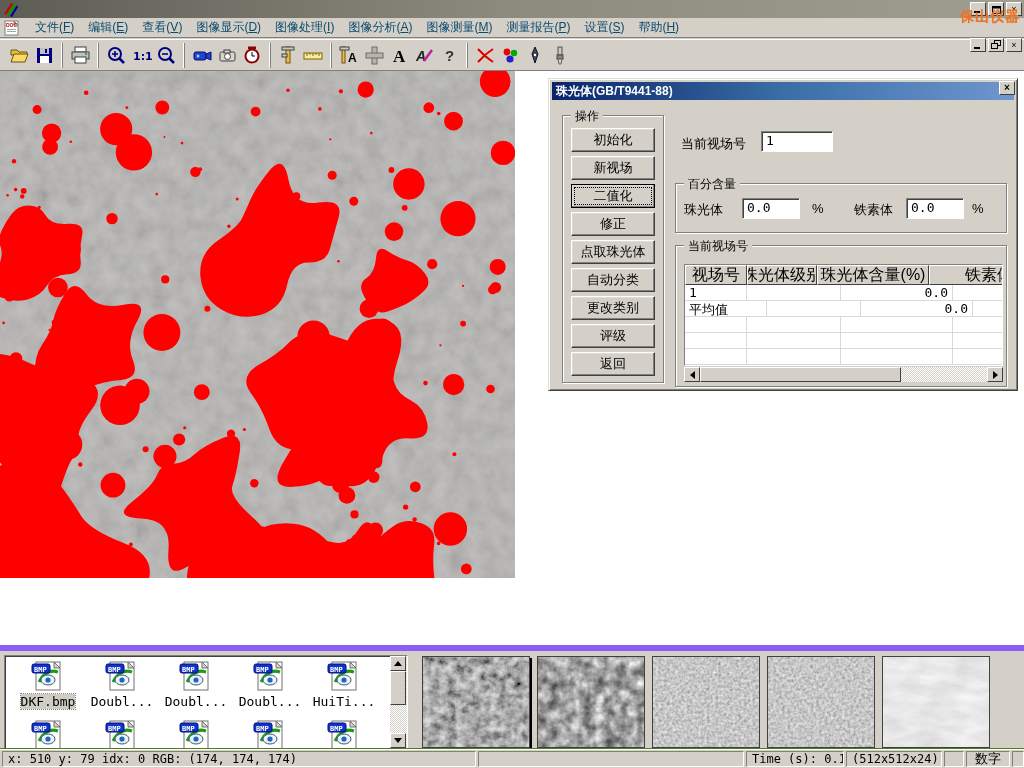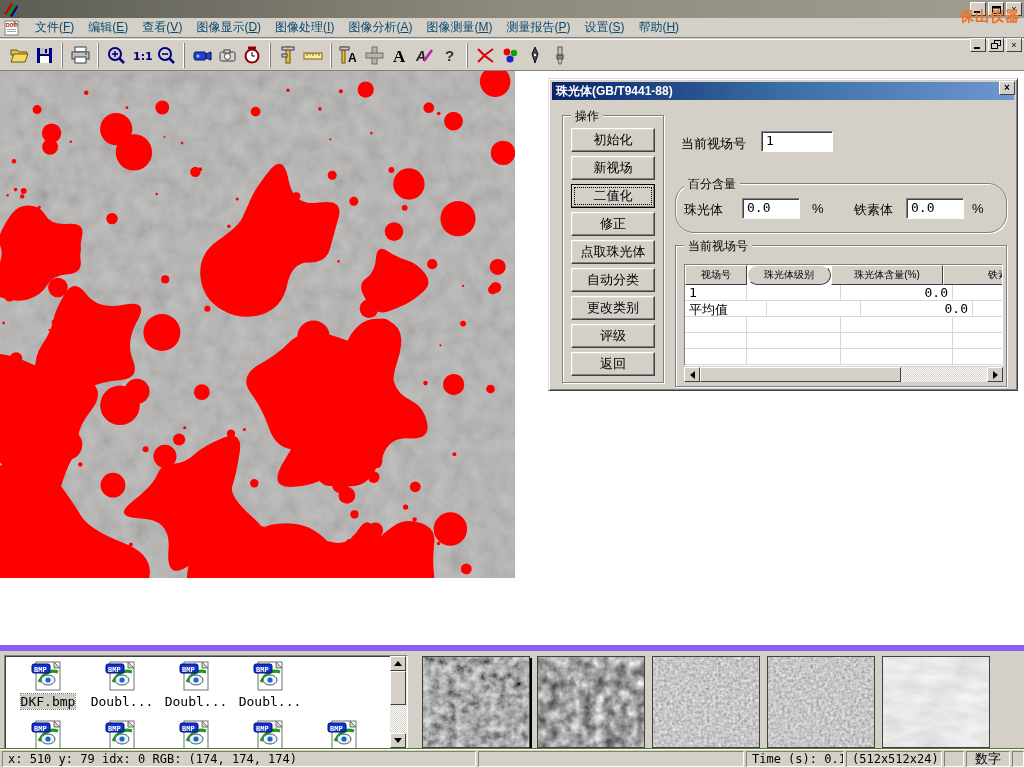--- a/index.html
+++ b/index.html
@@ -53,21 +53,21 @@
     font-family:"Liberation Sans","DejaVu Sans",sans-serif; }
   .opbtn.focused { border:1px solid #000; outline:1px dotted #000; outline-offset:-4px; }
   .field { background:#fff; border:1px solid; border-color:#808080 #fff #fff #808080;
     box-shadow:inset 1px 1px 0 #404040; font-family:"DejaVu Sans Mono",monospace; font-size:13px; padding:1px 4px; position:absolute; height:21px; }
   .dlabel { position:absolute; font-size:13px; white-space:nowrap; }
 
   
   .mtable { position:absolute; left:8px; top:18px; width:319px; height:102px; background:#fff;
     border:1px solid; border-color:#808080 #fff #fff #808080; overflow:hidden; }
   .mt-head { display:flex; height:20px; }
-  .mt-hcell { background:#d4d0c8; border:1px solid; border-color:#fff #404040 #404040 #fff; font-size:10px;
+  .mt-hcell { background:#d4d0c8; border:1px solid; border-color:#fff #404040 #404040 #fff; font-size:16px;
     display:flex; align-items:center; justify-content:center; overflow:hidden; white-space:nowrap; flex:none; }
   .mt-row { display:flex; height:16px; border-bottom:1px solid #d8d8d8; }
   .mt-cell { font-family:"DejaVu Sans Mono",monospace; font-size:13px; padding:0 4px; flex:none; overflow:hidden; white-space:nowrap; border-right:1px solid #d8d8d8; }
   .hscroll { position:absolute; left:8px; top:121px; width:319px; height:15px; background:#d4d0c8; display:flex; }
   .sbtn { width:16px; height:15px; background:#d4d0c8; border:1px solid; border-color:#fff #404040 #404040 #fff;
     display:flex; align-items:center; justify-content:center; flex:none; }
   .htrack { flex:1; background:repeating-conic-gradient(#fff 0 25%, #d4d0c8 0 50%) 0 0/2px 2px; position:relative; }
   .hthumb { position:absolute; left:0; top:0; height:100%; width:70%; background:#d4d0c8; border:1px solid; border-color:#fff #404040 #404040 #fff; }
   .tri { width:0; height:0; }
   .tri.left  { border-top:4px solid transparent; border-bottom:4px solid transparent; border-right:5px solid #000; }
@@ -502,36 +502,36 @@
             <div class="opbtn">更改类别</div>
             <div class="opbtn">评级</div>
             <div class="opbtn">返回</div>
           </div>
       </div>
 
       <span class="dlabel" style="left:132px; top:56px;">当前视场号</span>
       <div class="field" style="left:212px; top:52px; width:72px;">1</div>
 
 
-      <div class="groupbox" style="left:126px; top:104px; width:332px; height:50px;border-radius:19px;">
+      <div class="groupbox" style="left:126px; top:104px; width:332px; height:50px;">
         <span class="gb-label">百分含量</span>
         <span class="dlabel" style="left:8px; top:17px;">珠光体</span>
         <div class="field" style="left:66px; top:14px; width:58px;">0.0</div>
         <span class="dlabel" style="left:136px; top:17px;">%</span>
         <span class="dlabel" style="left:178px; top:17px;">铁素体</span>
         <div class="field" style="left:230px; top:14px; width:58px;">0.0</div>
         <span class="dlabel" style="left:296px; top:17px;">%</span>
       </div>
 
       <div class="groupbox" style="left:126px; top:166px; width:332px; height:142px;">
         <span class="gb-label">当前视场号</span>
         <div class="mtable">
           <div class="mt-head" id="thead">
               <div class="mt-hcell" style="width: 62px;">视场号</div>
-              <div class="mt-hcell" style="width: 84px; border-radius: 10px;">珠光体级别</div>
+              <div class="mt-hcell" style="width: 70px;">珠光体级别</div>
               <div class="mt-hcell" style="width: 112px;">珠光体含量(%)</div>
               <div class="mt-hcell" style="width: 120px;">铁素体</div>
             </div>
           <div id="tbody">
               <div class="mt-row">
                 <div class="mt-cell" style="width: 62px;">1</div>
                 <div class="mt-cell" style="width: 94px;"></div>
                 <div class="mt-cell" style="width: 112px; text-align: right;">0.0</div>
                 <div class="mt-cell" style="width: 120px;"></div>
               </div>
@@ -660,20 +660,26 @@
               <use href="#bmpicon"></use>
             </svg>
             <span class="fname">Doubl...</span>
           </div>
           <div class="fileitem">
             <svg viewBox="0 0 34 32">
               <use href="#bmpicon"></use>
             </svg>
             <span class="fname">Doubl...</span>
           </div>
+          <div class="fileitem">
+            <svg viewBox="0 0 34 32">
+              <use href="#bmpicon"></use>
+            </svg>
+            <span class="fname">HuiTi...</span>
+          </div>
         </div>
       <div class="filerow" id="filerow2" style="margin-top:6px;">
           <div class="fileitem">
             <svg viewBox="0 0 34 32">
               <use href="#bmpicon"></use>
             </svg>
           </div>
           <div class="fileitem">
             <svg viewBox="0 0 34 32">
               <use href="#bmpicon"></use>

